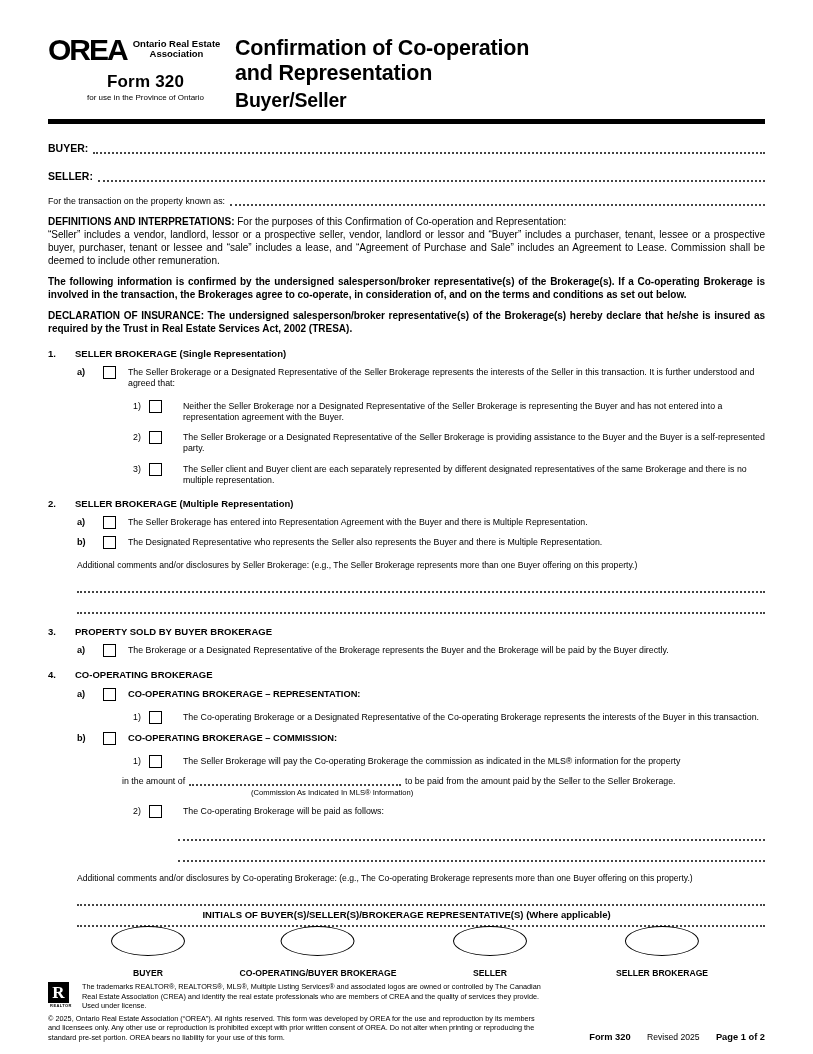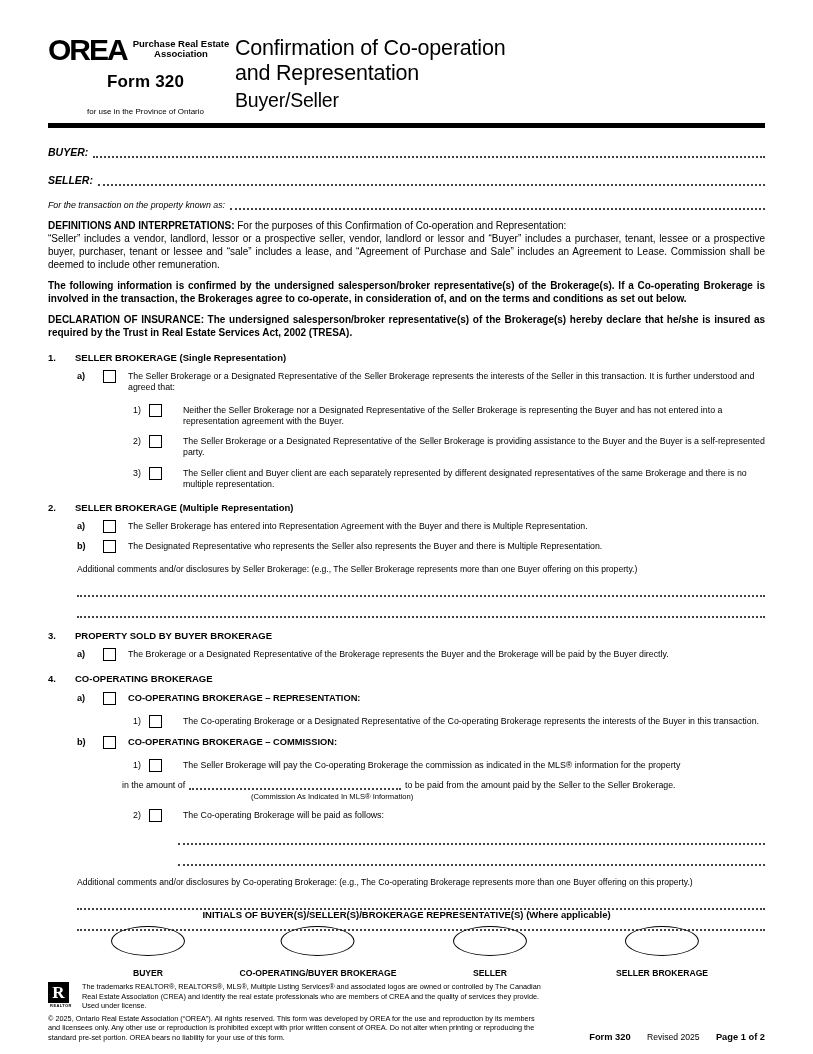--- a/index.html
+++ b/index.html
@@ -12,28 +12,28 @@
   }
   .b { font-weight: bold; }
 
   
   .hdr { display: flex; }
   .hdr-left { width: 195px; flex: none; text-align: center; }
   .logo-row { display: flex; align-items: flex-start; }
   .orea { font-size: 30px; font-weight: bold; letter-spacing: -2px; line-height: 0.9; }
   .org { font-size: 9.5px; font-weight: bold; line-height: 1.08; margin-left: 6px; margin-top: 3px; }
   .form-no { font-size: 17px; font-weight: bold; margin-top: 9px; letter-spacing: 0.2px; }
-  .form-use { font-size: 8px; margin-top: 15px; }
+  .form-use { font-size: 8px; margin-top: 1px; }
   .hdr-right { padding-left: 0; margin-left: -8px; flex: 1; }
-  .title { font-size: 21.5px; font-weight: normal; line-height: 1.17; letter-spacing: -0.2px; }
+  .title { font-size: 21.5px; font-weight: bold; line-height: 1.17; letter-spacing: -0.2px; }
   .title.t3 { font-size: 19.5px; margin-top: 3px; }
   .rule { height: 5px; background: #000; margin-top: 7px; }
 
   
-  .frow { display: flex; align-items: flex-end; font-style: italic; }
+  .frow { display: flex; align-items: flex-end; }
   .flabel { font-size: 10.5px; font-weight: bold; white-space: nowrap; }
   .flabel.reg { font-weight: normal; font-size: 8.8px; text-align: right; }
   .leader { flex: 1; border-bottom: 2px dotted #444; margin-left: 5px; height: 11px; }
 
   
   .para { font-size: 10px; line-height: 1.3; text-align: justify; }
 
   
   .sec-t { display: flex; font-weight: bold; font-size: 9.5px; }
   .sec-n { width: 27px; flex: none; }
@@ -80,21 +80,21 @@
 </head>
 <body>
 
 <div class="page">
 
   <div class="hdr">
     <div class="hdr-left">
       <div class="logo-row">
         <div class="orea">OREA</div>
         <div class="org">
-          <div>Purchase Real Estate</div>
+          <div>Ontario Real Estate</div>
           <div>Association</div>
         </div>
       </div>
       <div class="form-no">Form 320</div>
       <div class="form-use">for use in the Province of Ontario</div>
     </div>
     <div class="hdr-right">
       <div class="title">Confirmation of Co-operation</div>
       <div class="title">and Representation</div>
       <div class="title t3">Buyer/Seller</div>

